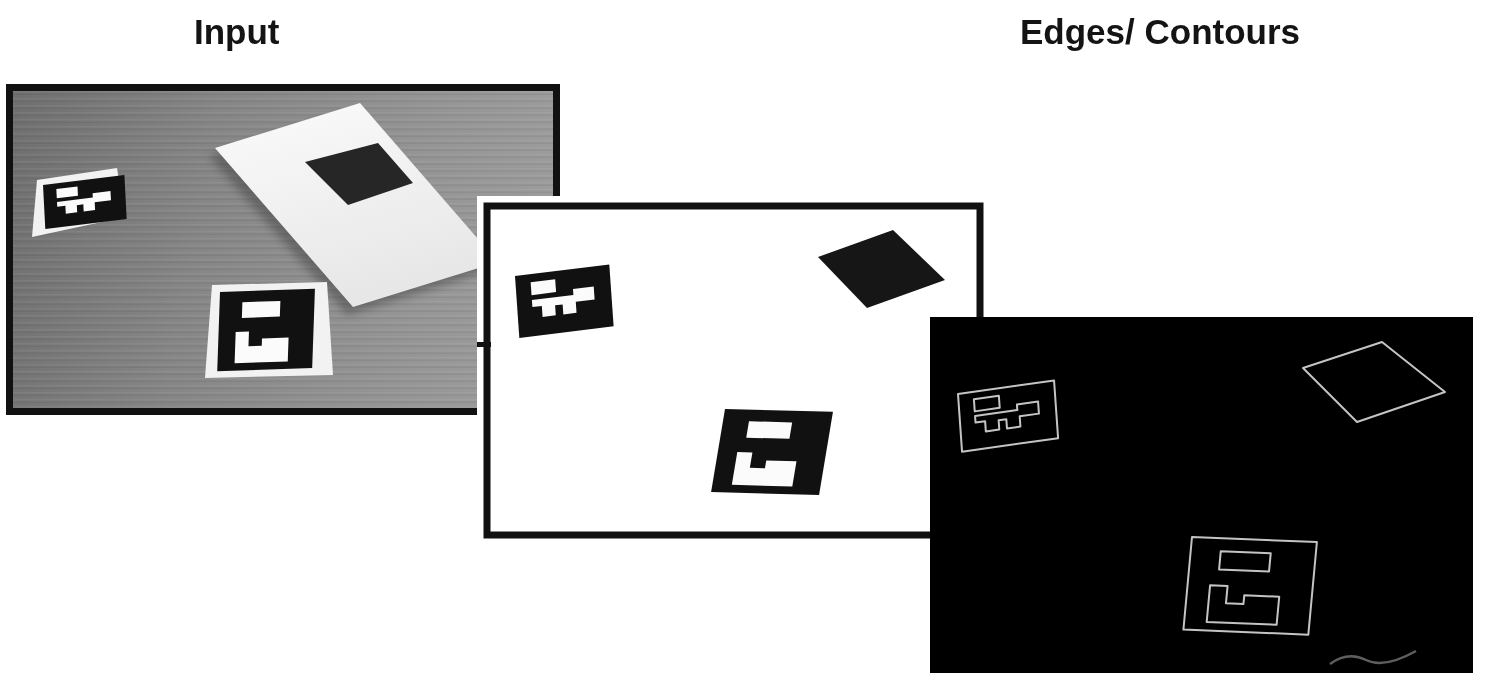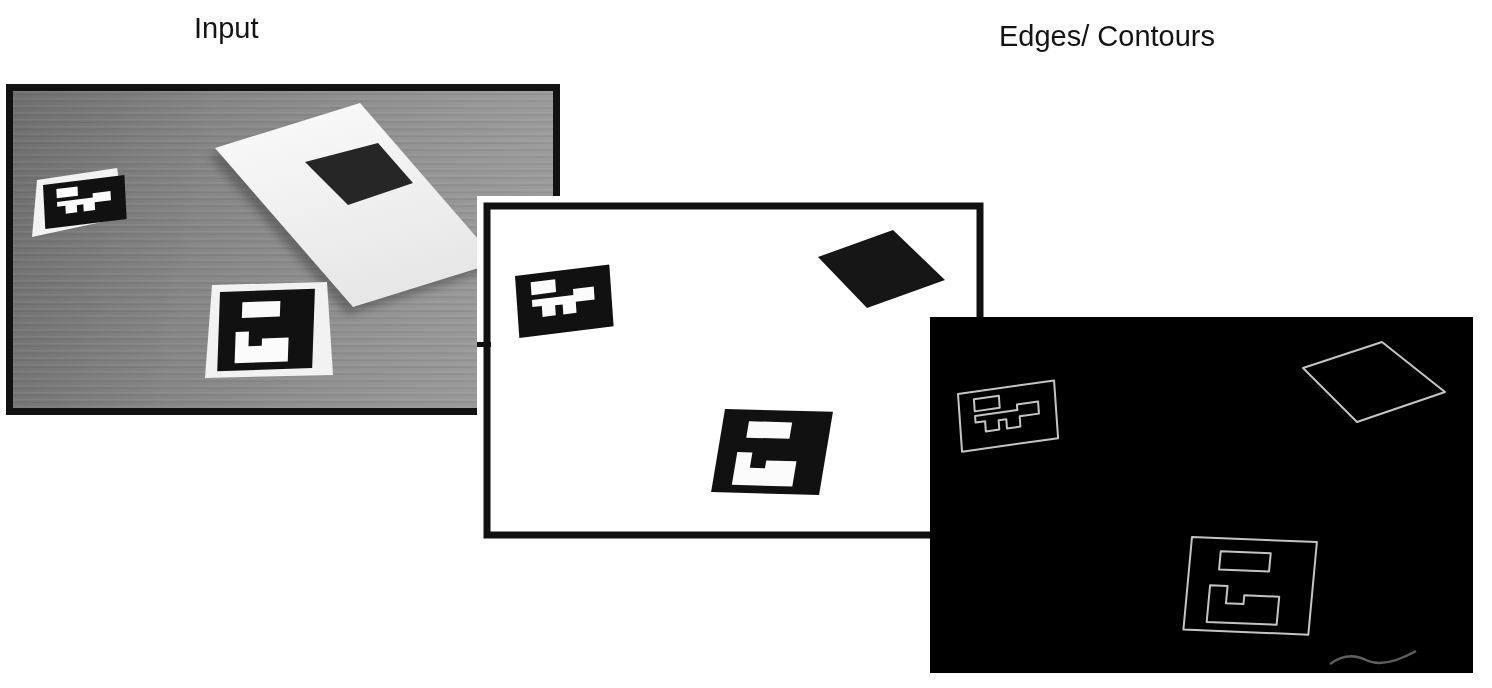--- a/index.html
+++ b/index.html
@@ -4,25 +4,25 @@
 <style>
   :root{
     --page_bg:#ffffff; --ink:#111111; --title:#141414;
     --photo_gray_dark:#6f6f6f; --photo_gray_light:#9e9e9e;
     --paper_white:#f4f4f4; --marker_white:#fbfbfb;
     --threshold_bg:#ffffff; --contour_bg:#000000; --contour_stroke:#c4c4c4;
   }
   html,body{margin:0;padding:0;background:var(--page_bg);}
   #stage{position:relative;width:1492px;height:688px;background:var(--page_bg);
          font-family:"Liberation Sans", sans-serif;overflow:hidden;}
-  .panel-title{position:absolute;top:12px;font-size:29px;font-weight:400;
+  .panel-title{position:absolute;top:12px;font-size:35px;font-weight:700;
                color:var(--title);letter-spacing:0px;white-space:nowrap;}
   #title-input{left:194px;}
   #title-threshold{left:529px;}
-  #title-edges{left:999px;margin-top:8px;}
+  #title-edges{left:1020px;}
   .panel{position:absolute;}
   #panel-input{left:6px;top:84px;width:540px;height:317px;border:7px solid var(--ink);
     background-image:
       repeating-linear-gradient(180deg, rgba(255,255,255,.06) 0 1px, rgba(0,0,0,.06) 3px 4px, rgba(0,0,0,0) 4px 7px),
       linear-gradient(100deg, var(--photo_gray_dark) 0%, #868686 35%, #949494 70%, var(--photo_gray_light) 100%);}
   #panel-threshold{left:477px;top:196px;width:513px;height:349px;background:var(--threshold_bg);}
   #panel-edges{left:930px;top:317px;width:543px;height:356px;background:var(--contour_bg);}
   .panel svg{display:block;width:100%;height:100%;}
   .mk-ink{fill:var(--ink);}
   .mk-white{fill:var(--marker_white);}

